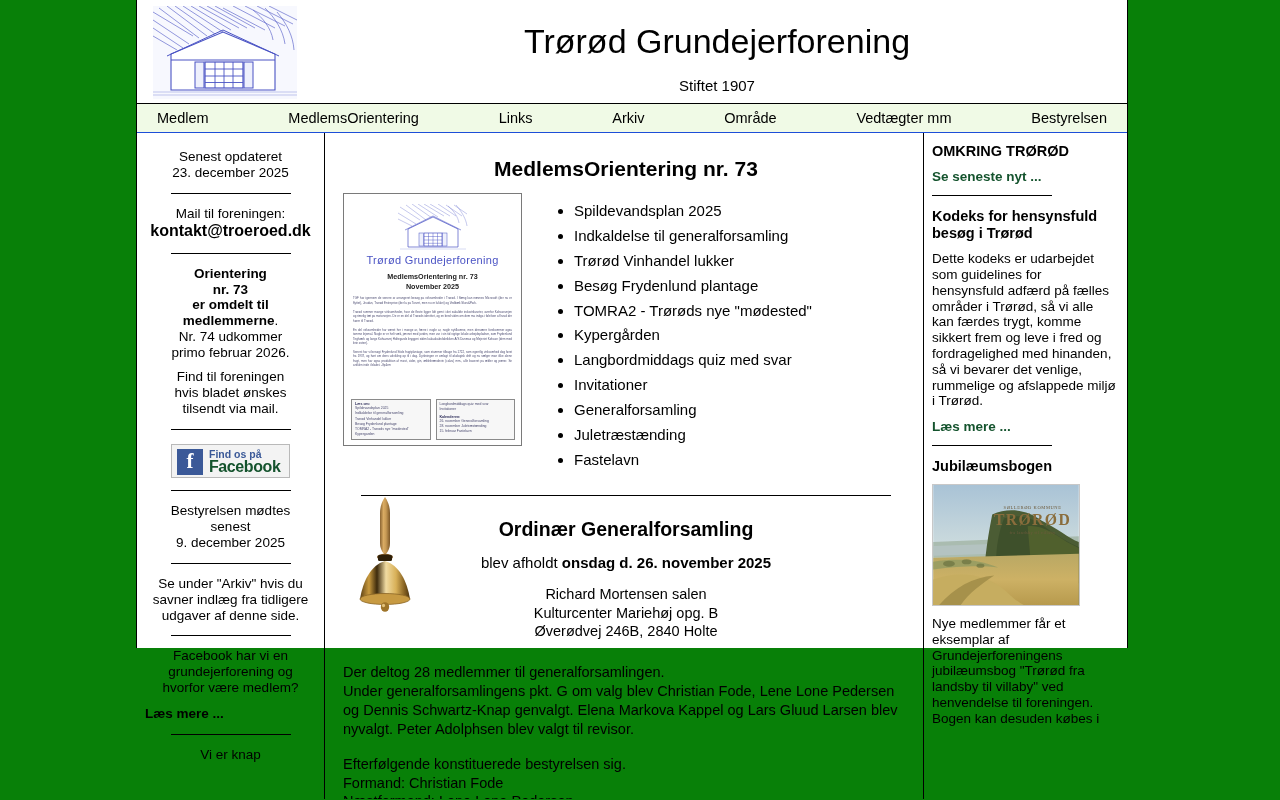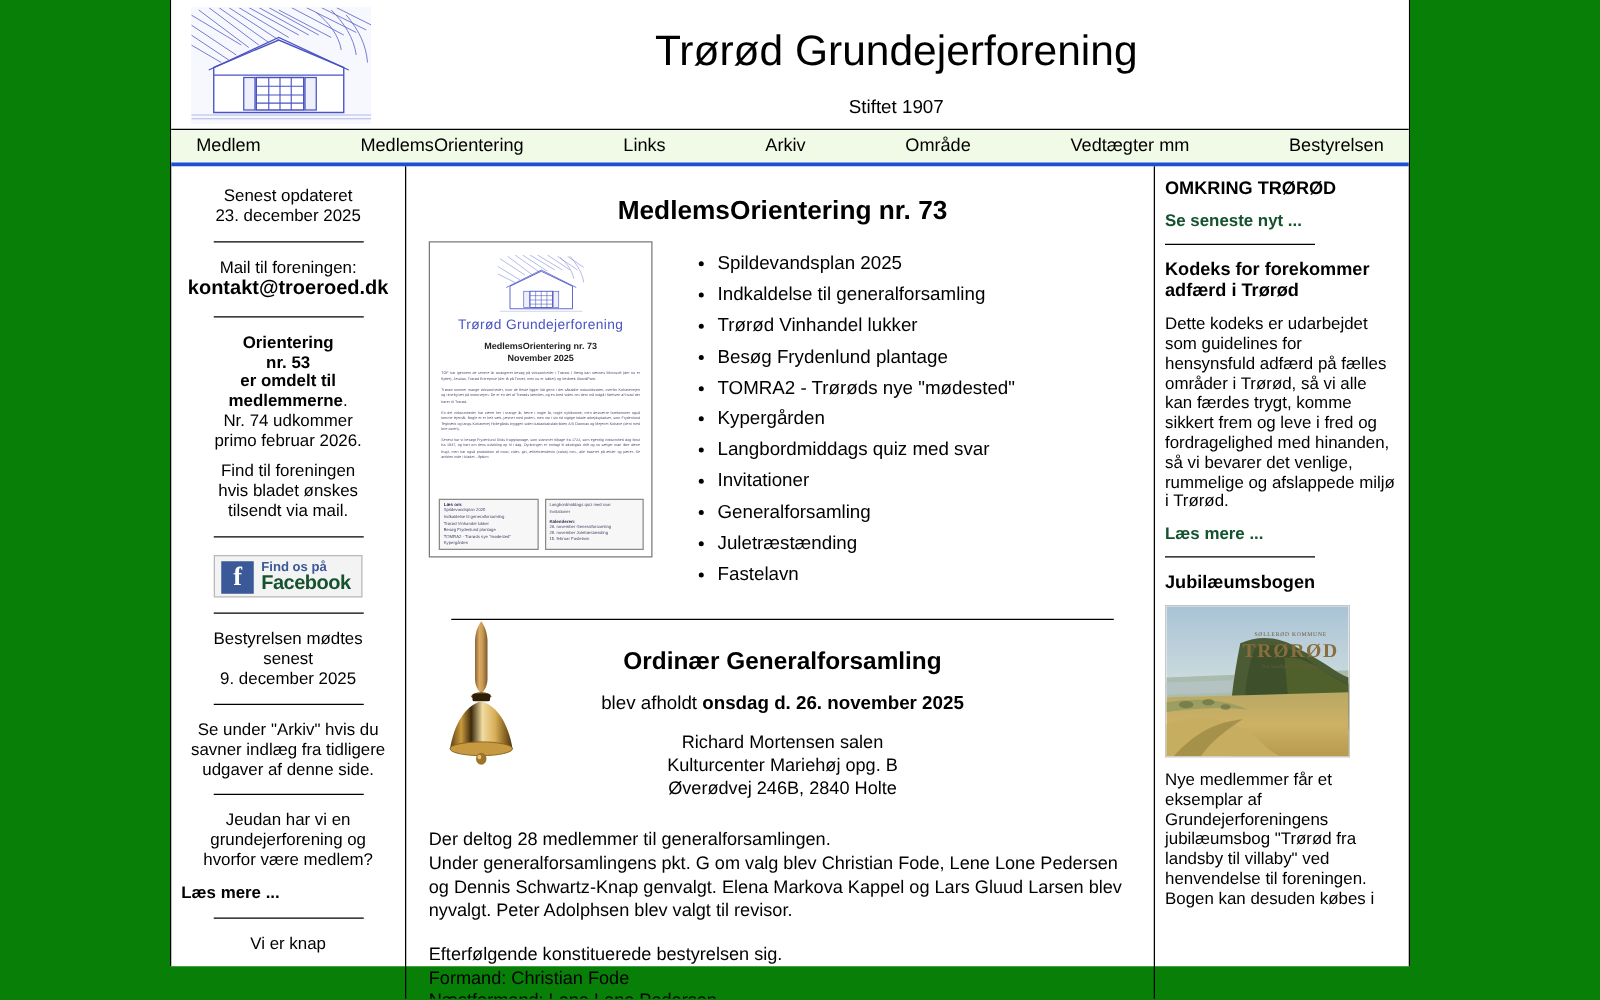--- a/index.html
+++ b/index.html
@@ -6,21 +6,21 @@
   html, body {
     margin: 0; padding: 0;
     width: 1280px; height: 800px;
     background: #088008;
     font-family: "Liberation Sans", sans-serif;
     overflow: hidden;
   }
   #page {
     position: absolute;
     left: 136px; top: 0;
-    width: 992px; height: 773px;
+    width: 992px; height: 648px;
     background: #ffffff;
     border-left: 1px solid #000;
     border-right: 1px solid #000;
   }
   
   #header {
     position: relative;
     height: 104px;
     background: #ffffff;
     border-bottom: 1px solid #000;
@@ -40,21 +40,21 @@
     font-size: 34px; font-weight: normal; color: #000;
     margin: 22px 0 0 0; letter-spacing: 0px;
   }
   #site-sub {
     font-size: 15px; color: #000; margin-top: 16px;
   }
   
   #nav {
     height: 29px;
     background: #f0fae6;
-    border-bottom: 3px solid #1d4ed8;
+    border-bottom: 1px solid #1d4ed8;
     display: flex;
     align-items: center;
     padding: 0 16px;
   }
   #nav .nav-item {
     font-size: 14.5px;
     color: #000;
     text-decoration: none;
     white-space: nowrap;
     cursor: pointer;
@@ -248,21 +248,21 @@
       <div class="l-text">Senest opdateret</div>
       <div>23. december 2025</div>
       <hr class="hr">
 
       <div>Mail til foreningen:</div>
       <a class="mail-link">kontakt@troeroed.dk</a>
       <hr class="hr">
 
       <div>
         <div class="b">Orientering</div>
-        <div class="b">nr. 53</div>
+        <div class="b">nr. 73</div>
         <div class="b">er omdelt til</div>
         <div><span class="b">medlemmerne</span><span>.</span></div>
         <div>Nr. 74 udkommer</div>
         <div>primo februar 2026.</div>
       </div>
 
       <div class="l-text">
         <div>Find til foreningen</div>
         <div>hvis bladet ønskes</div>
         <div>tilsendt via mail.</div>
@@ -280,21 +280,21 @@
         <div>Bestyrelsen mødtes</div>
         <div>senest</div>
         <div>9. december 2025</div>
       </div>
       <hr class="hr">
 
       <div>Se under "Arkiv" hvis du savner indlæg fra tidligere udgaver af denne side.</div>
       <hr class="hr">
 
       <div>
-        <div>Jeudan har vi en</div>
+        <div>Facebook har vi en</div>
         <div>grundejerforening og</div>
         <div>hvorfor være medlem?</div>
       </div>
       <a class="lmore">Læs mere ...</a>
       <hr class="hr">
       <div>Vi er knap</div>
     </div>
 
     <div id="center">
       <div id="mo-title">MedlemsOrientering nr. 73</div>
@@ -417,21 +417,21 @@
           
         </p>
       </div>
     </div>
 
     <div id="right">
       <div class="r-h">OMKRING TRØRØD</div>
       <a class="r-link">Se seneste nyt ...</a>
       <hr class="r-hr">
 
-      <div class="r-h">Kodeks for forekommer adfærd i Trørød</div>
+      <div class="r-h">Kodeks for hensynsfuld besøg i Trørød</div>
       <div class="r-p">Dette kodeks er udarbejdet som guidelines for hensynsfuld adfærd på fælles områder i Trørød, så vi alle kan færdes trygt, komme sikkert frem og leve i fred og fordragelighed med hinanden, så vi bevarer det venlige, rummelige og afslappede miljø i Trørød.</div>
       <a class="r-link">Læs mere ...</a>
       <hr class="r-hr">
 
       <div class="r-h">Jubilæumsbogen</div>
       <svg id="book" viewBox="0 0 148 122" xmlns="http://www.w3.org/2000/svg">
         <defs>
           <linearGradient id="sky" x1="0" y1="0" x2="0" y2="1">
             <stop offset="0%" stop-color="#a9c3d6"></stop>
               <stop offset="55%" stop-color="#cfddde"></stop>

